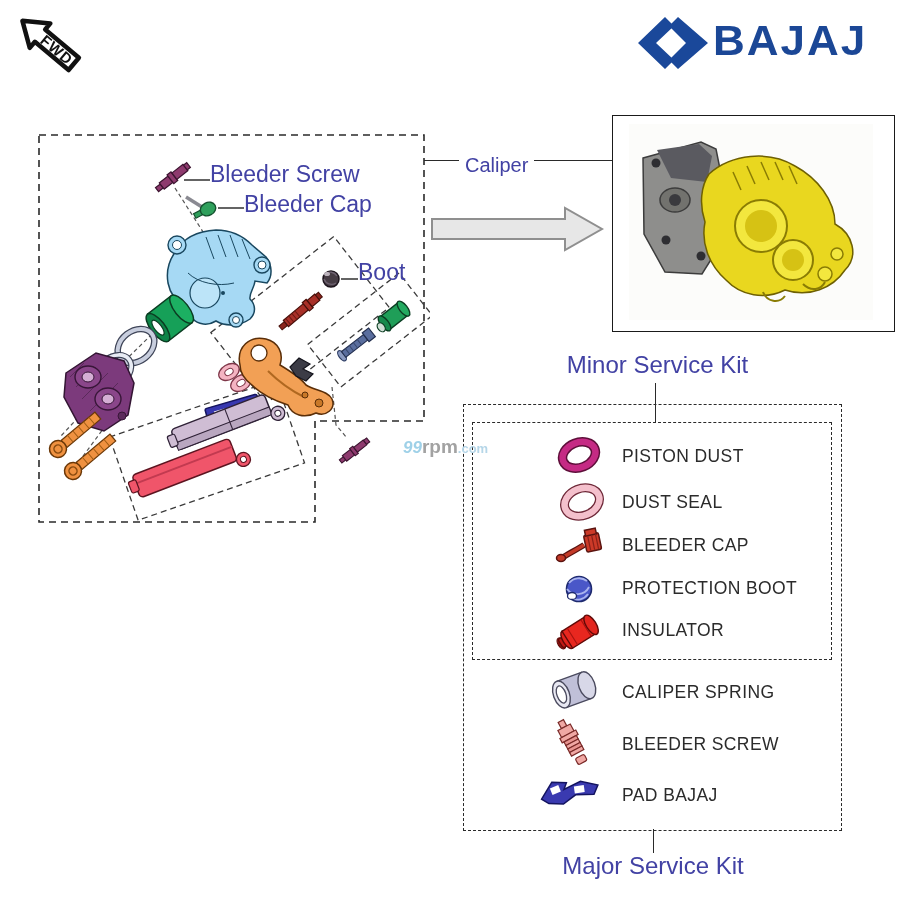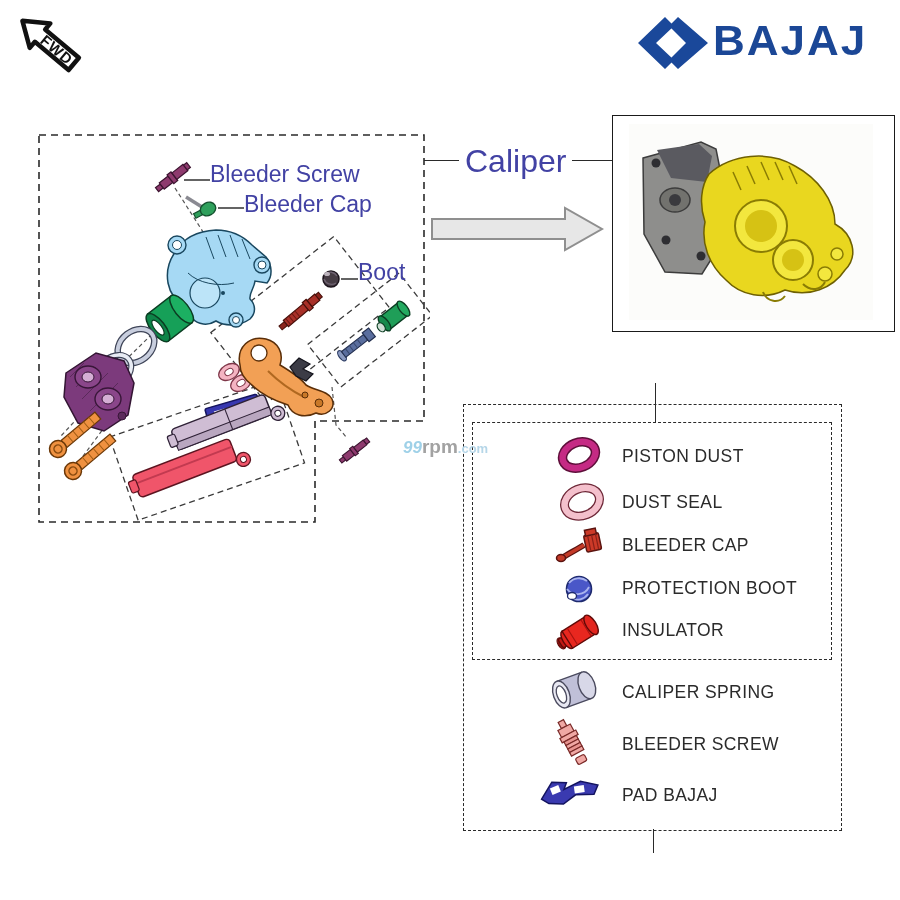--- a/index.html
+++ b/index.html
@@ -33,21 +33,21 @@
     </g>
   </svg>
 
   <svg class="abs" style="left:636px;top:12px" width="74" height="64" viewBox="0 0 74 64">
     <polygon points="29,5 38,14 20,31 38,48 29,57 2,31" fill="#1a489a"></polygon>
     <polygon points="42,5 72,31 42,57 33,48 50,31 33,14" fill="#1a489a"></polygon>
   </svg>
   <div id="brand-word">BAJAJ</div>
 
   <div class="hline" style="left:424px;top:160px;width:188px"></div>
-  <div class="callout" id="caliper-label" style="left:459px;top:144px;font-size:32px">Caliper</div>
+  <div class="callout" id="caliper-label" style="left:459px;top:154px;font-size:20px">Caliper</div>
 
   <svg class="abs" style="left:428px;top:203px" width="180" height="56" viewBox="0 0 180 56">
     <polygon points="4,16 137,16 137,5 174,26 137,47 137,36 4,36" fill="#e7e7e7" stroke="#8f8f8f" stroke-width="2"></polygon>
   </svg>
 
   <div id="photo-box">
     <svg width="281" height="215" viewBox="0 0 281 215">
       <rect x="16" y="8" width="244" height="196" fill="#fcfcfa"></rect>
       <g>
         <path d="M30,42 L88,26 L103,33 L108,58 L99,142 L89,158 L52,156 L31,118 Z" fill="#8e8e8c" stroke="#3c3c3c" stroke-width="1.5"></path>
@@ -250,20 +250,21 @@
       <rect x="14" y="-2.5" width="4" height="5"></rect>
     </g>
   </svg>
 
   <div class="callout" style="left:210px;top:162px">Bleeder Screw</div>
   <div class="callout" style="left:244px;top:192px">Bleeder Cap</div>
   <div class="callout" style="left:358px;top:260px">Boot</div>
 
   <div id="watermark"><span class="w1">99</span><span class="w2">rpm</span><span class="w3">.com</span></div>
 
+  <div class="kit-title" style="left:555px;top:351px;width:205px">Minor Service Kit</div>
   <div class="vline" style="left:655px;top:383px;height:39px"></div>
 
   <div class="dashed-box" style="left:463px;top:404px;width:377px;height:425px"></div>
   <div class="dashed-box" style="left:472px;top:422px;width:358px;height:236px"></div>
 
   <svg class="abs" style="left:556px;top:432px" width="46" height="46" viewBox="0 0 46 46">
     <g transform="rotate(-22 23 23)">
       <ellipse cx="23" cy="23" rx="17" ry="12.5" fill="none" stroke="#5e0f3a" stroke-width="9.5"></ellipse>
       <ellipse cx="23" cy="23" rx="17" ry="12.5" fill="none" stroke="#c52a84" stroke-width="6.5"></ellipse>
     </g>
@@ -337,14 +338,15 @@
   <svg class="abs" style="left:534px;top:766px" width="72" height="46" viewBox="0 0 72 46">
     <g transform="rotate(-14 36 23)">
       <path d="M6,26 L20,12 L34,16 L30,22 L48,18 L64,26 L58,34 L40,30 L26,36 L12,32 Z" fill="#3a3ab0" stroke="#141460" stroke-width="1.5"></path>
       <rect x="17" y="17" width="9" height="7" fill="#ffffff" transform="rotate(-8 21 20)"></rect>
       <rect x="40" y="22" width="10" height="7" fill="#ffffff" transform="rotate(6 45 25)"></rect>
     </g>
   </svg>
   <div class="kit-label" style="top:785px">PAD BAJAJ</div>
 
   <div class="vline" style="left:653px;top:829px;height:24px"></div>
+  <div class="kit-title" style="left:543px;top:852px;width:220px">Major Service Kit</div>
 
 </div>
 
 </body></html>

